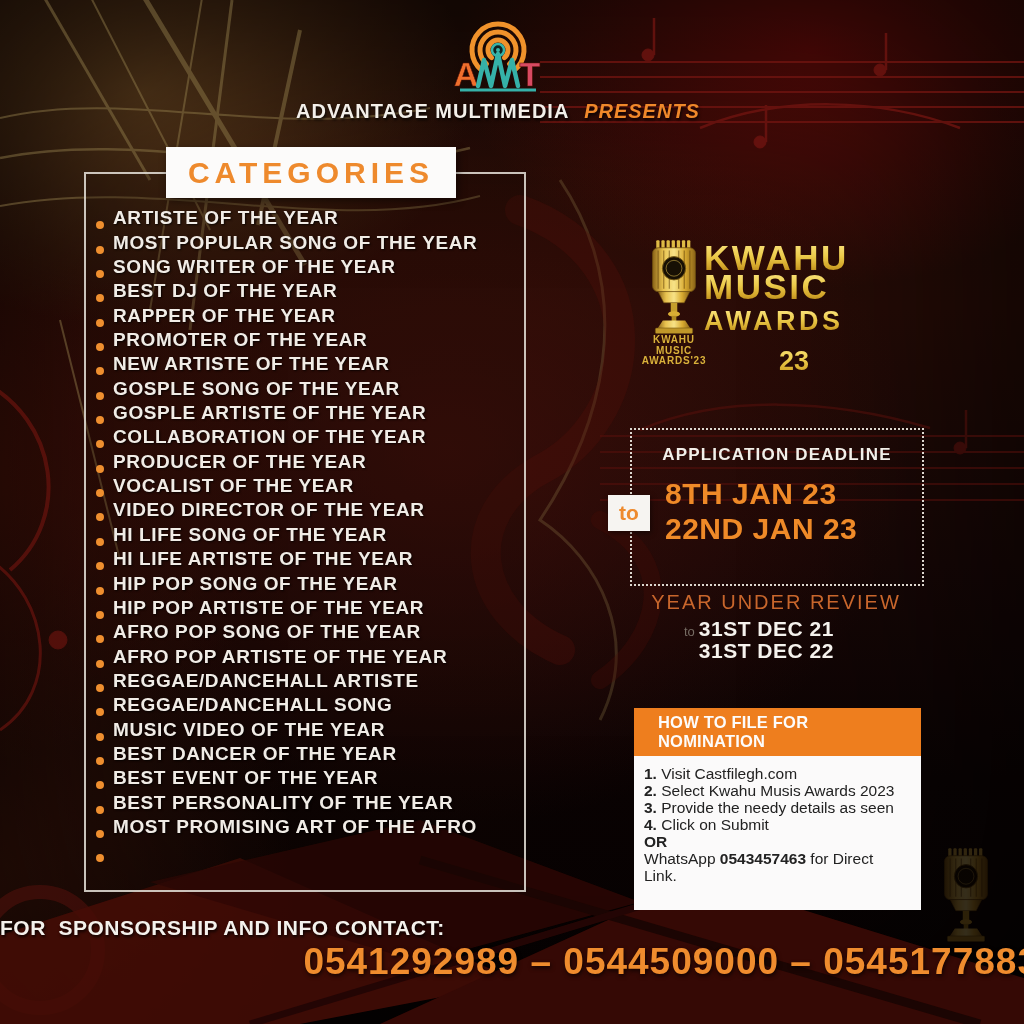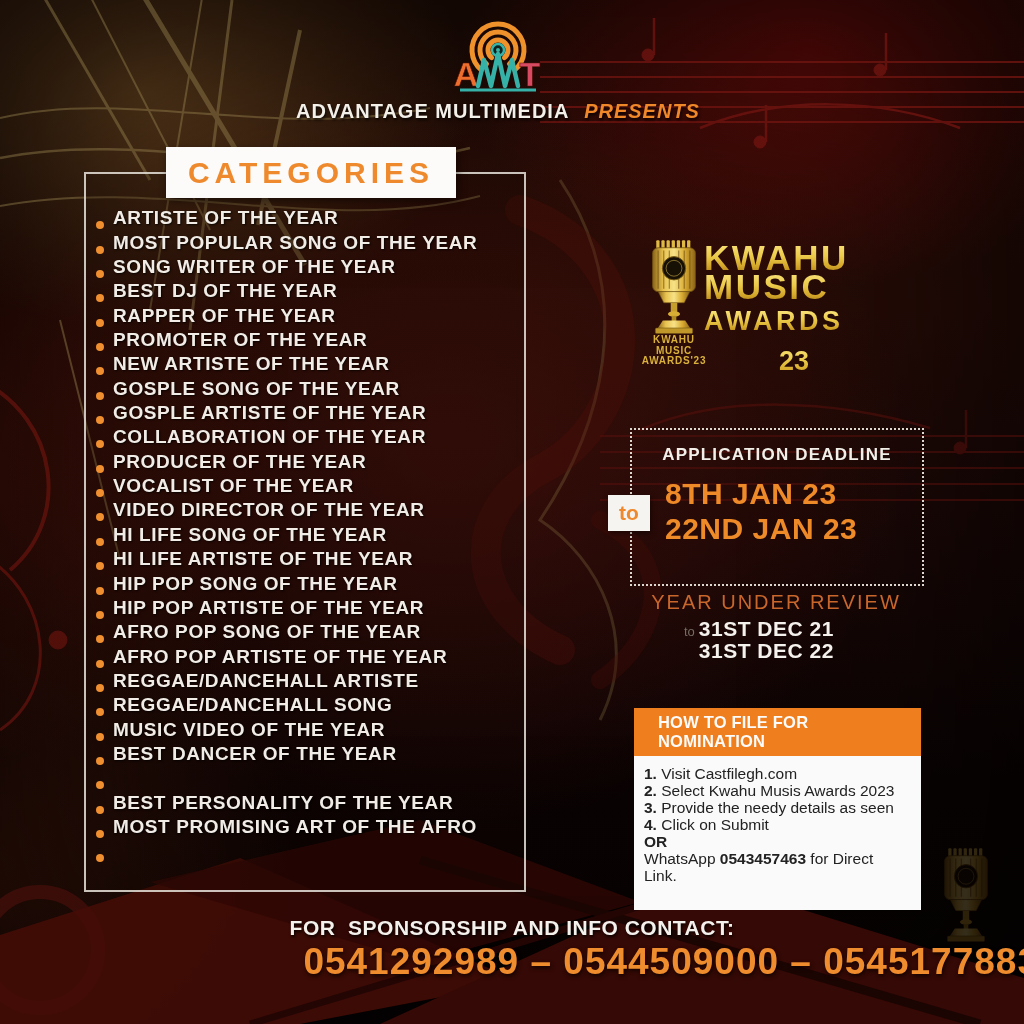--- a/index.html
+++ b/index.html
@@ -50,21 +50,21 @@
   .rv-row{display:flex;margin:4px 0 0 54px;}
   .rv-to{color:#756b62;font-size:13px;margin:6px 4px 0 0;}
   .rv-dates{color:#f5f2ed;font-size:21px;font-weight:800;line-height:22px;letter-spacing:.5px;}
   
   .nom-box{position:absolute;left:634px;top:708px;width:287px;}
   .nom-header{background:#ee7e1e;color:#fdfcfb;font-size:16.5px;font-weight:800;letter-spacing:.2px;padding:5px 24px;}
   .nom-body{background:#fbfafa;color:#222;font-size:15.5px;line-height:17px;padding:9px 10px 26px 10px;min-height:113px;}
   .nom-body b{font-weight:800;}
   .nom-or{font-weight:800;}
   
-  .ft-label{position:absolute;top:916px;left:0;width:100%;text-align:center;color:#f4f1ec;font-size:21px;font-weight:800;letter-spacing:.5px;white-space:pre-wrap;text-shadow:1px 2px 3px rgba(0,0,0,.8);}
+  .ft-label{position:absolute;top:916px;left:0;width:100%;color:#f4f1ec;font-size:21px;font-weight:800;letter-spacing:.5px;white-space:pre-wrap;text-shadow:1px 2px 3px rgba(0,0,0,.8);}
   .ft-phones{position:absolute;top:941px;left:15px;width:100%;text-align:right;color:#ef8c2e;font-size:37px;font-weight:700;letter-spacing:1px;text-shadow:1px 2px 4px rgba(0,0,0,.7);}
   .wm{position:absolute;left:938px;top:845px;width:56px;height:98px;opacity:.2;}
 </style>
 </head>
 <body>
 
 <div class="poster">
 
   <svg class="decor" viewBox="0 0 1024 1024" aria-hidden="true">
     <defs>
@@ -277,20 +277,21 @@
       <li>
         <span class="dot"></span>
         <span class="ct">MUSIC VIDEO OF THE YEAR</span>
       </li>
       <li>
         <span class="dot"></span>
         <span class="ct">BEST DANCER OF THE YEAR</span>
       </li>
       <li>
         <span class="dot"></span>
+        <span class="ct">BEST EVENT OF THE YEAR</span>
       </li>
       <li>
         <span class="dot"></span>
         <span class="ct">BEST PERSONALITY OF THE YEAR</span>
       </li>
       <li>
         <span class="dot"></span>
         <span class="ct">MOST PROMISING ART OF THE AFRO</span>
       </li>
       <li>

